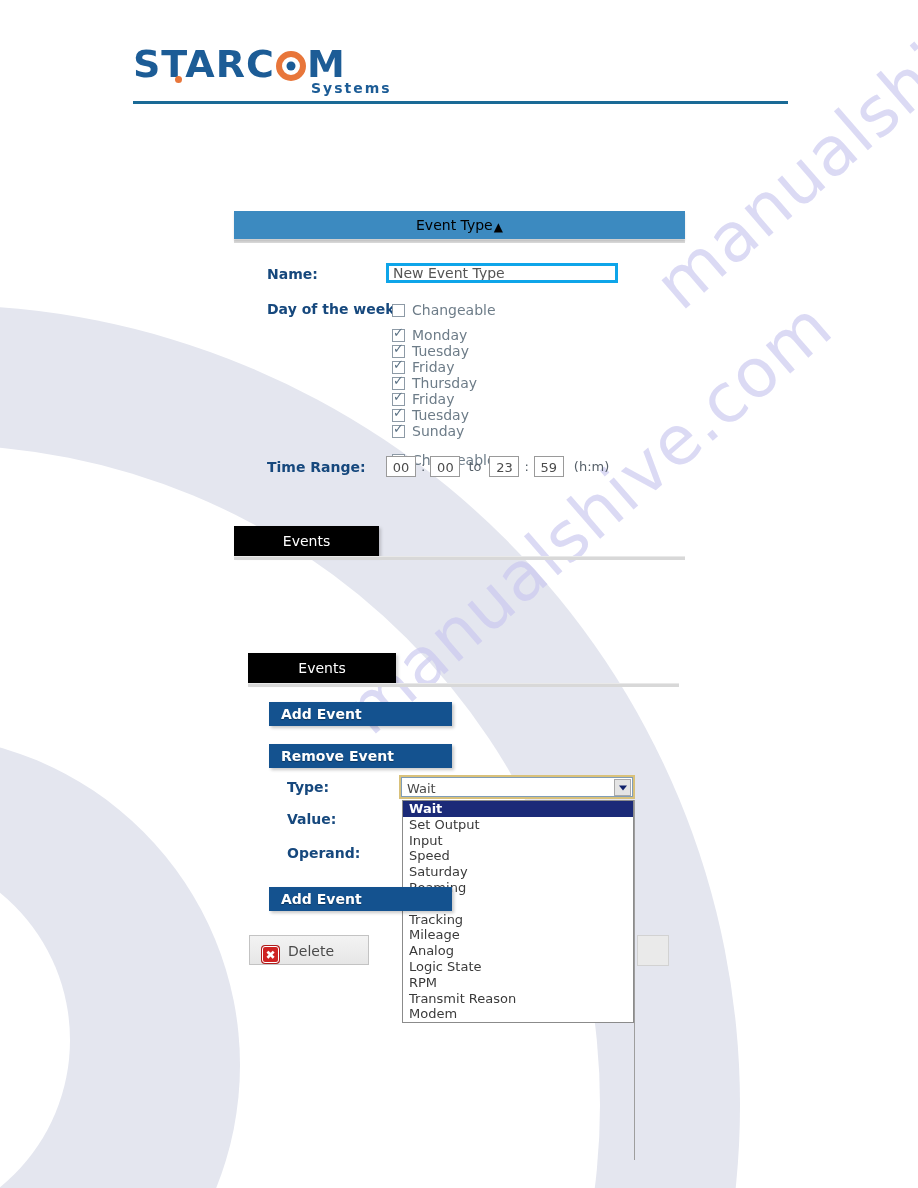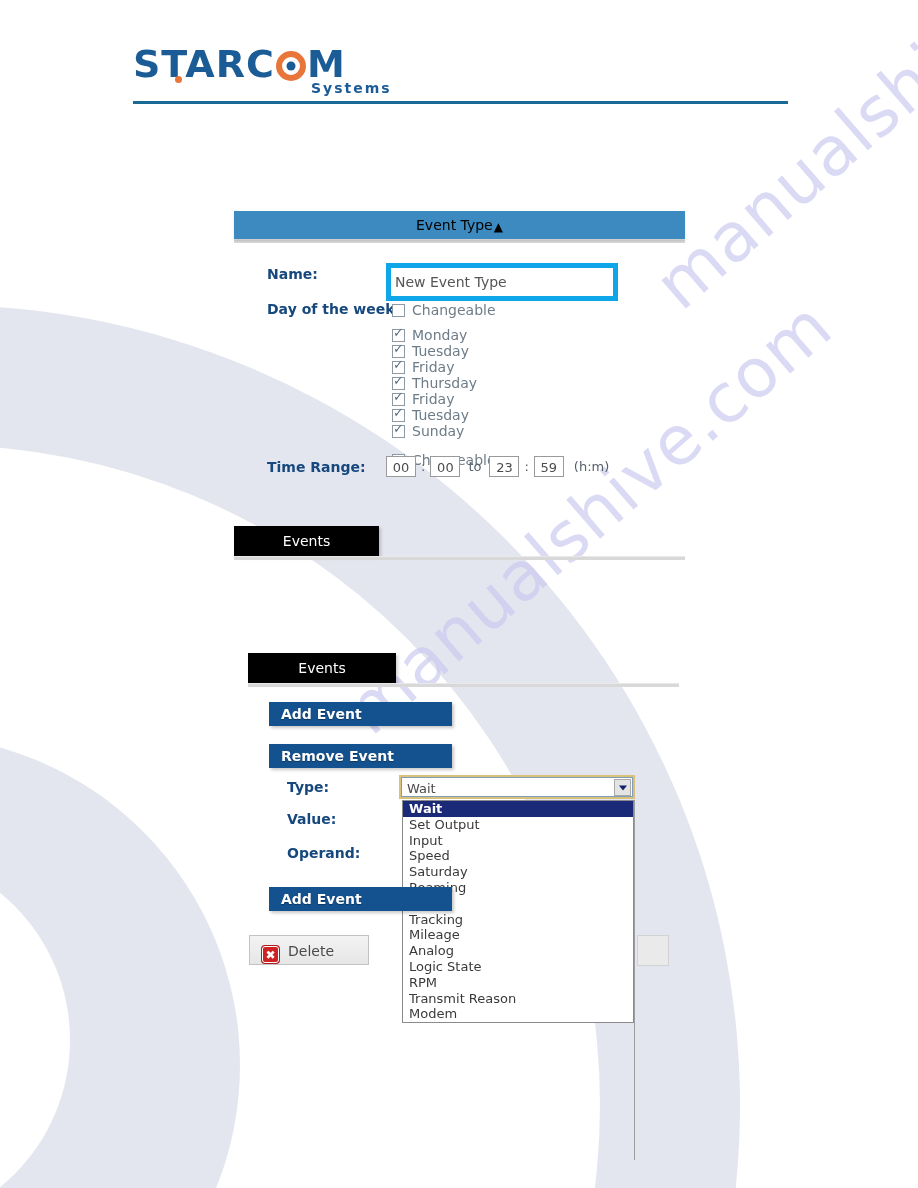--- a/index.html
+++ b/index.html
@@ -139,23 +139,23 @@
     position: absolute;
     font-size: 14px;
   }
   .flabel {
     color: #16487d;
     font-weight: bold;
     font-size: 14px;
     margin-left: 18px;
   }
   .ftext-input {
-    border: 5px solid #0ea5e9;
-    background: #ffffff;
-    height: 38px;
+    border: 3px solid #0ea5e9;
+    background: #ffffff;
+    height: 20px;
     line-height: 22px;
     padding: 0 4px;
     font-size: 14px;
     color: #555555;
     font-family: "DejaVu Sans", "Liberation Sans", sans-serif;
     box-sizing: border-box;
   }
   .chk {
     display: inline-block;
     width: 13px;

